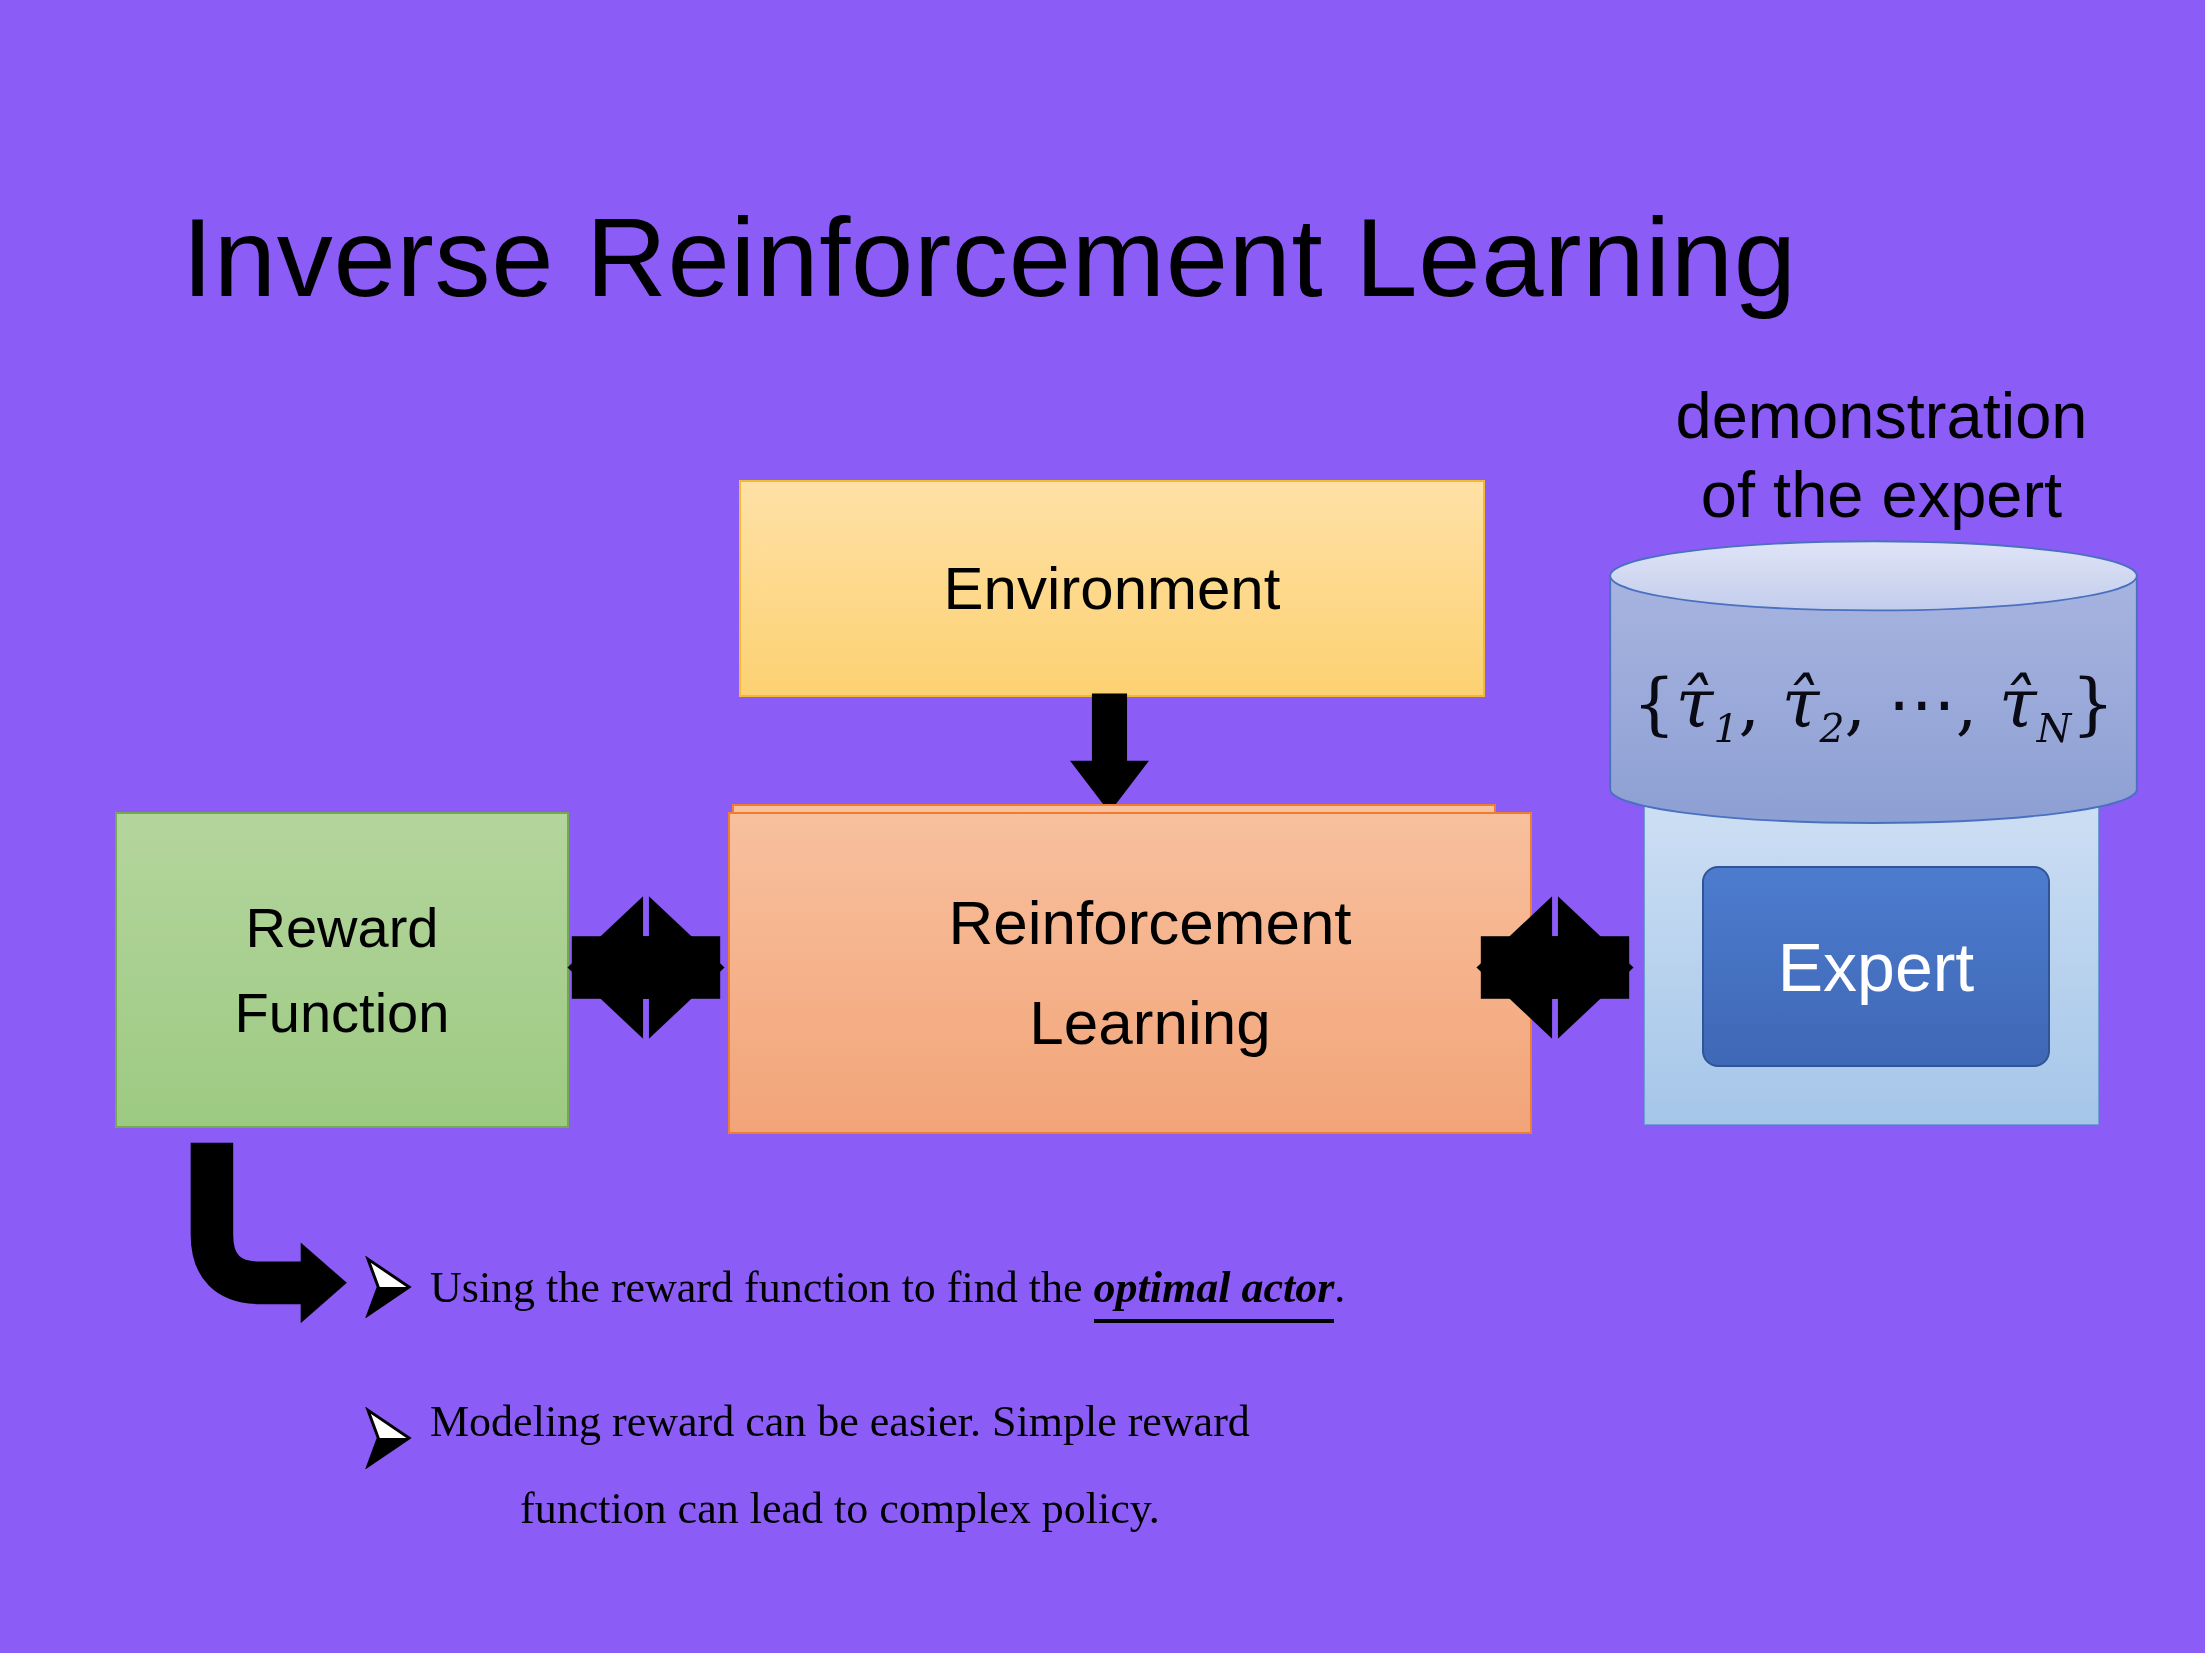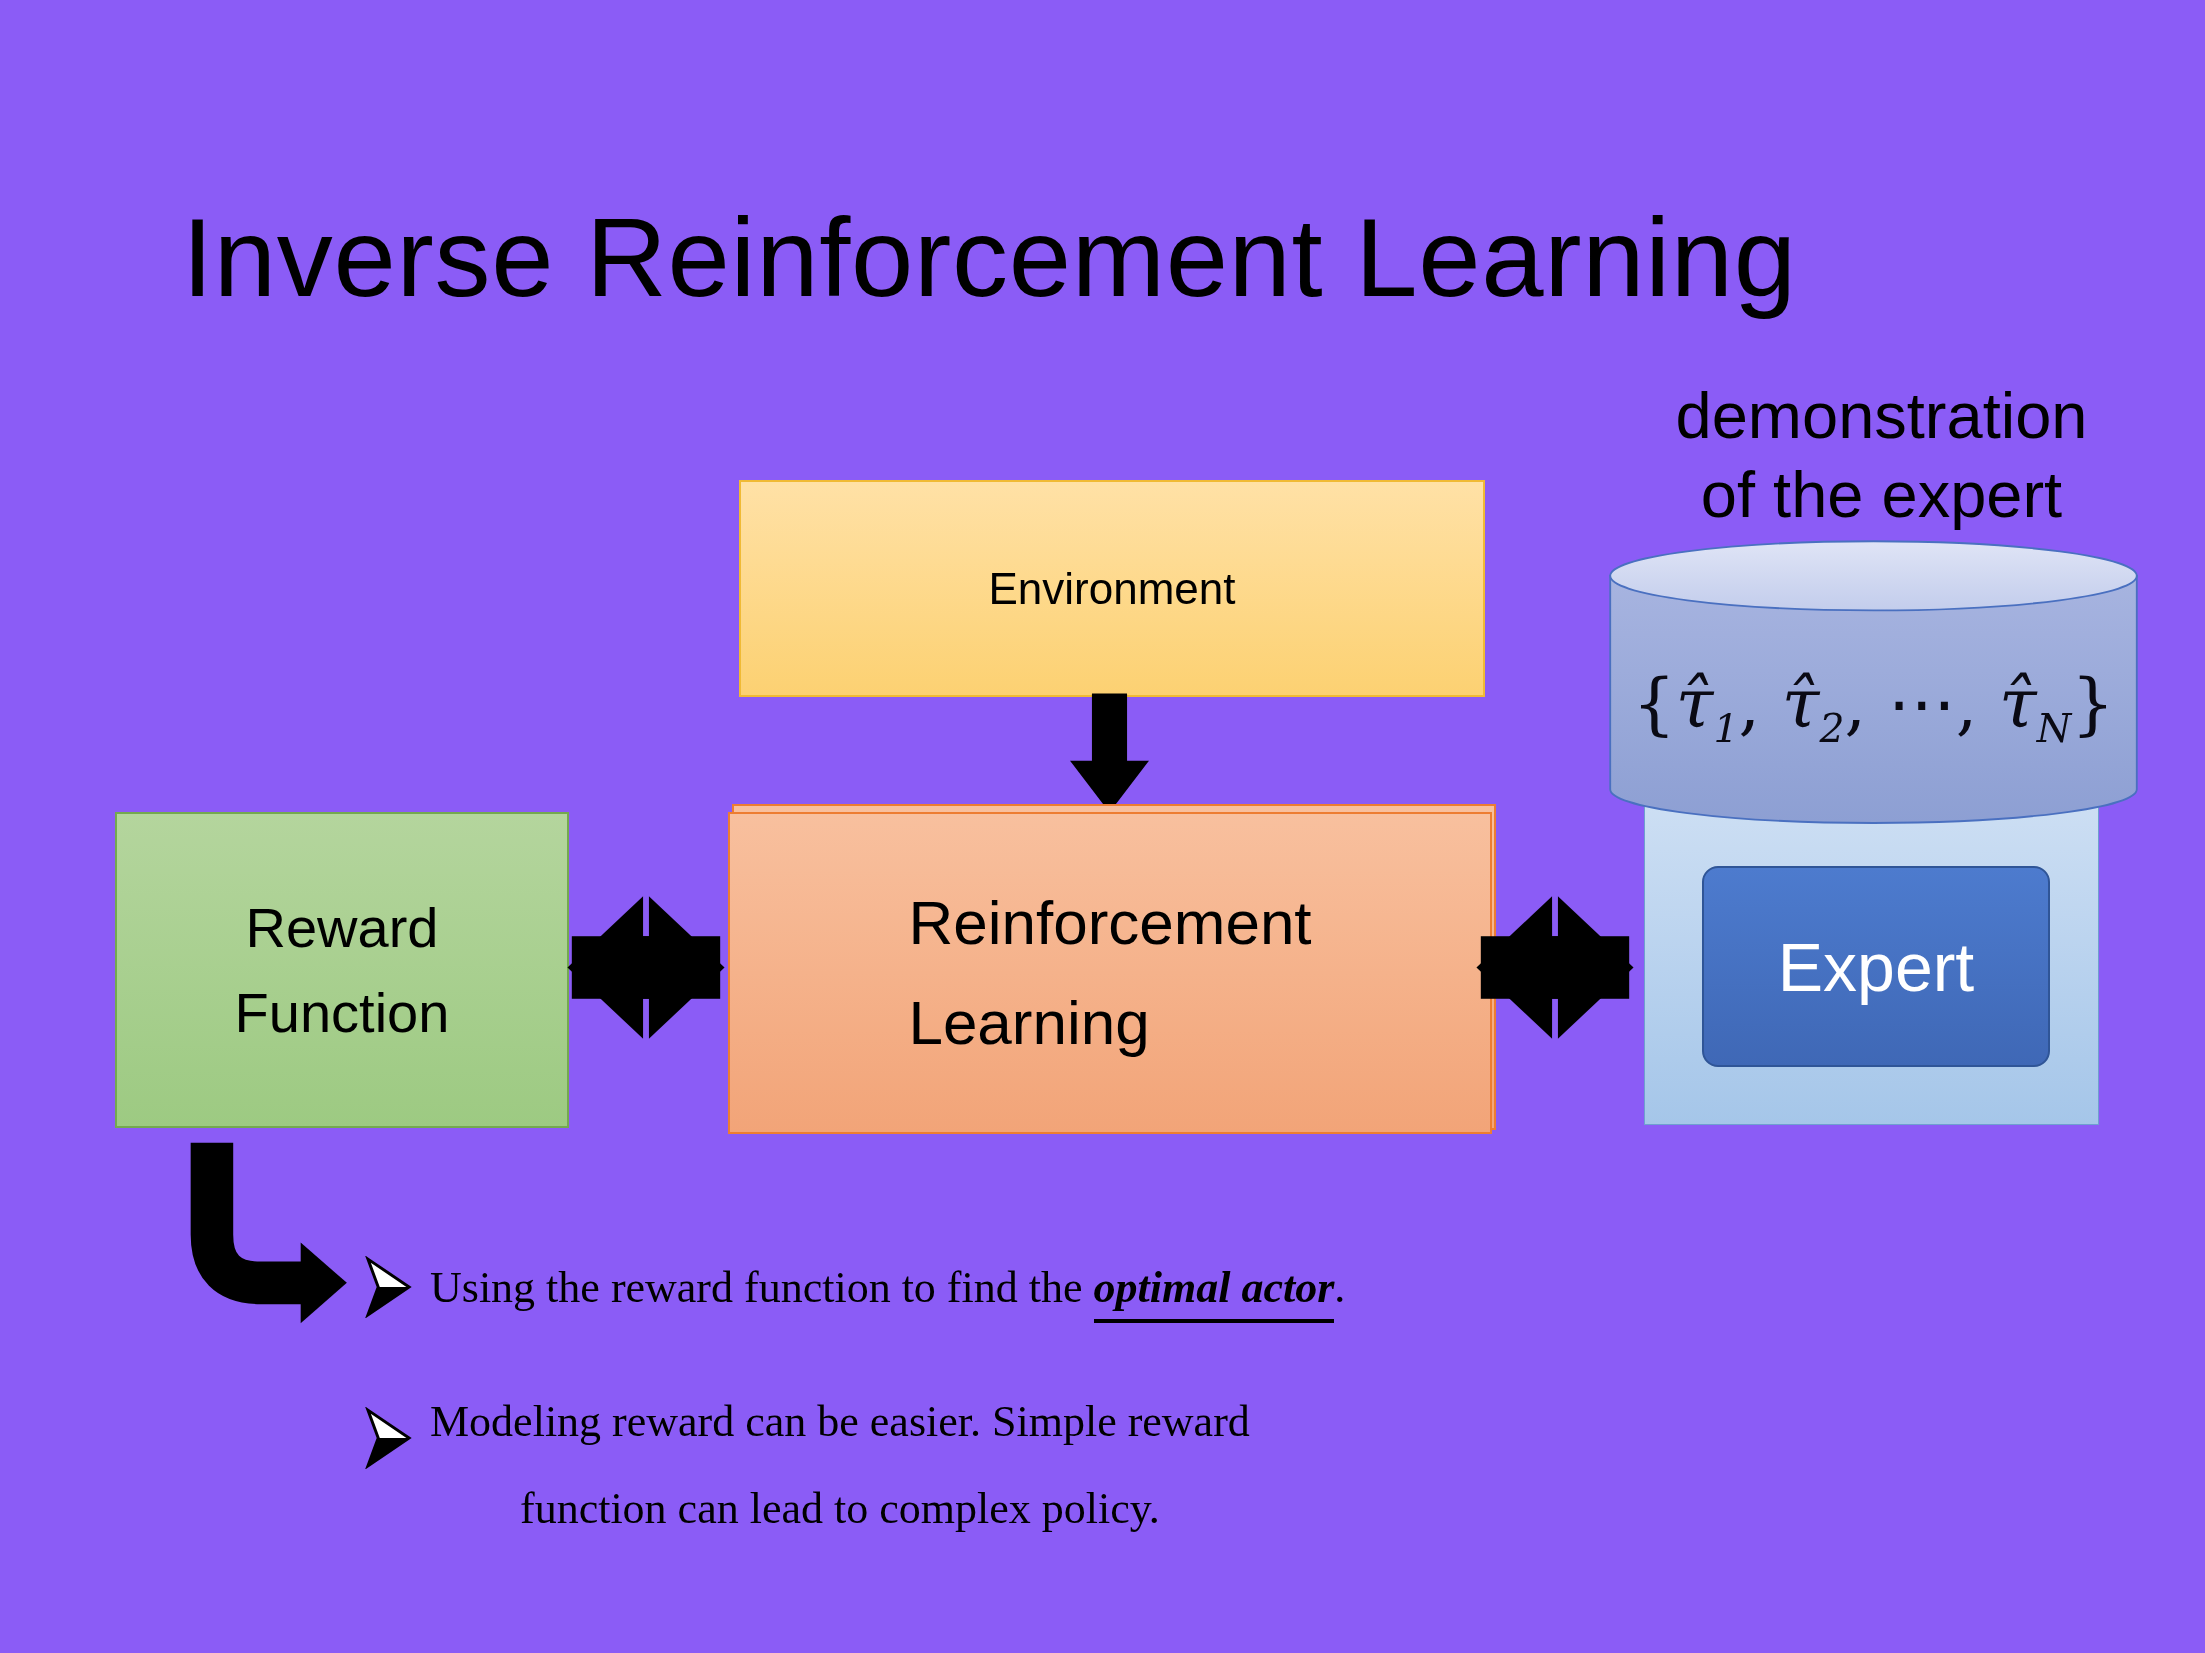--- a/index.html
+++ b/index.html
@@ -8,33 +8,33 @@
     font-family:"Liberation Sans",sans-serif;color:#000;
   }
   .abs{position:absolute;}
   
   #title{left:182px;top:193px;font-size:112px;font-weight:400;letter-spacing:0.7px;white-space:nowrap;}
   
   #demo-label{left:1602px;top:376px;width:559px;text-align:center;font-size:65px;line-height:79px;}
   
   #env-box{left:739px;top:480px;width:742px;height:213px;border:2.2px solid #f0ba35;
     background:linear-gradient(180deg,#ffe1a6 0%,#fcd172 100%);
-    display:flex;align-items:center;justify-content:center;font-size:44px;}
+    display:flex;align-items:center;justify-content:center;font-size:60px;}
   
   #reward-box{left:115px;top:812px;width:450px;height:312px;border:2.2px solid #74a94f;
     background:linear-gradient(180deg,#b4d59d 0%,#9dca82 100%);
     display:flex;align-items:center;justify-content:center;text-align:center;
     font-size:56px;line-height:85px;}
   
   #rl-box-back{left:732px;top:804px;width:760px;height:322px;border:2.2px solid #ed7d31;
     background:linear-gradient(180deg,#f8c09e 0%,#f2a478 100%);}
   #rl-box{left:728px;top:812px;width:760px;height:318px;border:2.2px solid #ed7d31;
     background:linear-gradient(180deg,#f8c09e 0%,#f2a478 100%);
-    display:flex;align-items:center;justify-content:center;text-align:left;
-    font-size:62px;line-height:100px;}
+    display:flex;align-items:center;justify-content:center;text-align:center;
+    font-size:62px;line-height:100px;padding-left:40px;}
   
   #expert-container{left:1644px;top:783px;width:453px;height:340px;border:1.5px solid #6f9fd0;
     background:linear-gradient(180deg,#cfe0f4 0%,#a5c6e9 100%);}
   #expert-box{left:1702px;top:866px;width:344px;height:197px;border-radius:16px;border:2.2px solid #2f5597;
     background:linear-gradient(180deg,#4d7bce 0%,#3f68b6 100%);
     display:flex;align-items:center;justify-content:center;
     color:#ffffff;font-size:68px;}
   
   #cyl-math{left:1608px;top:664px;width:531px;text-align:center;
     font-family:"DejaVu Serif",serif;font-style:italic;font-size:68px;color:#0a0a14;}

